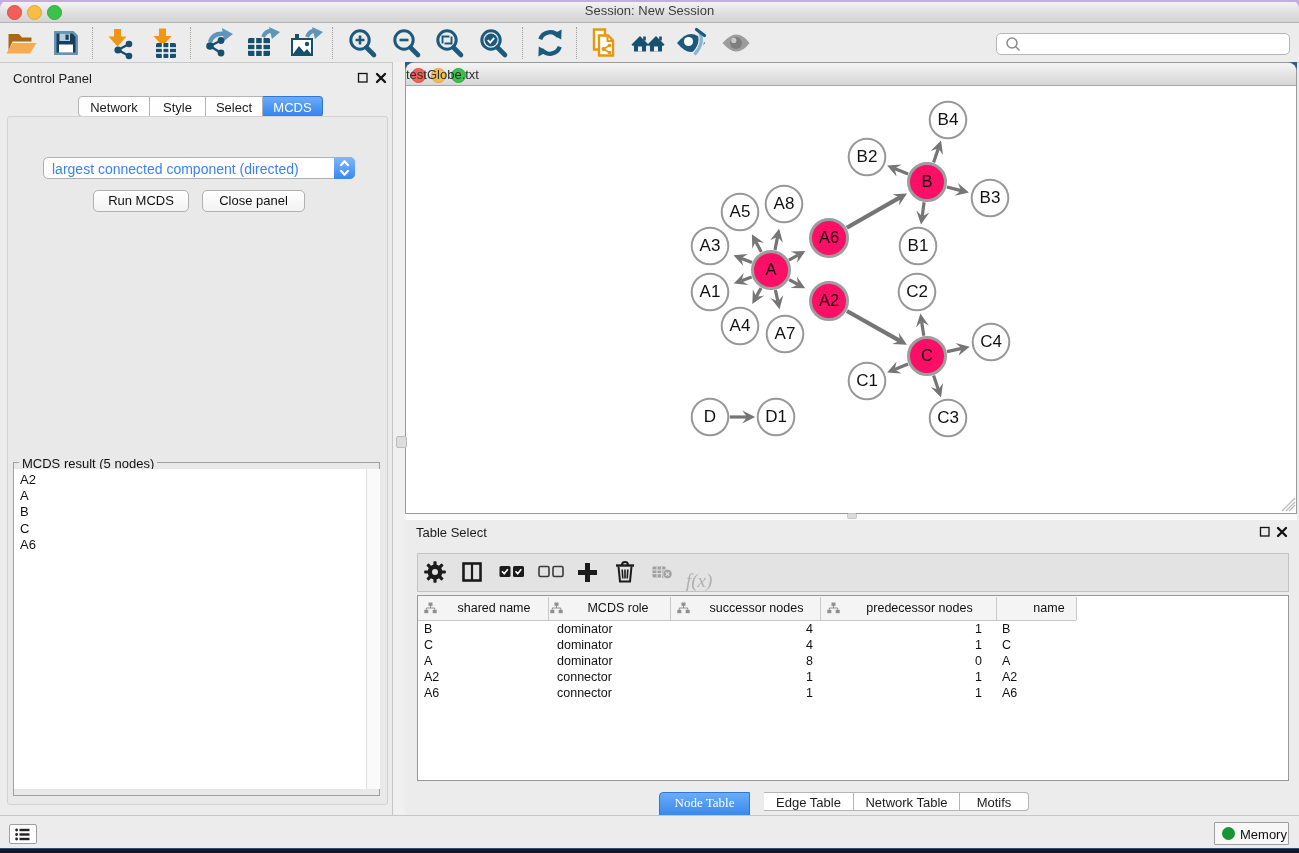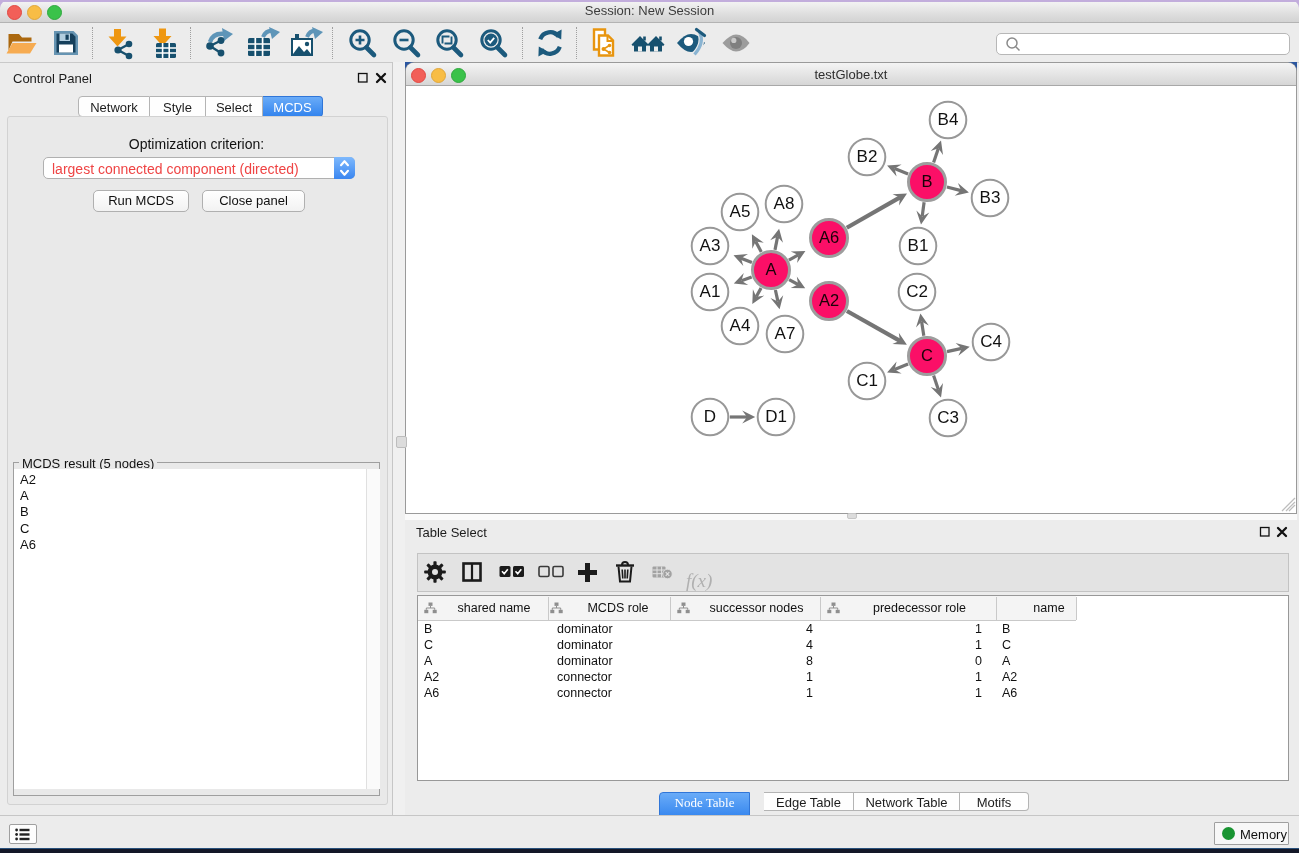--- a/index.html
+++ b/index.html
@@ -177,43 +177,42 @@
       <rect x="1.5" y="1.5" width="8.5" height="8.5" fill="none" stroke="#111" stroke-width="1.3"></rect>
     </svg>
   <svg class="abs" style="left:375px;top:72px;" width="12" height="12" viewBox="0 0 12 12">
       <path d="M2 2 L10 10 M10 2 L2 10" stroke="#111" stroke-width="2.3" stroke-linecap="round"></path>
     </svg>
   <div class="tab" style="left:78px;width:72px;border-radius:4px 0 0 4px;">Network</div>
   <div class="tab" style="left:150px;width:56px;border-left:none;">Style</div>
   <div class="tab" style="left:206px;width:57px;border-left:none;">Select</div>
   <div class="tab tabsel" style="left:263px;width:60px;border-left:none;border-radius:0 4px 4px 0;">MCDS</div>
   <div class="abs" id="cp-body"></div>
-  <div class="abs" style="left:0;top:136px;width:393px;text-align:center;font-size:14px;color:#111;">Optimization criterion:</div>
   <div class="abs" id="combo">
-      <span style="position:absolute;left:8px;top:3px;font-size:14px;color:#ef4444;">largest connected component (directed)</span>
+      <span style="position:absolute;left:8px;top:3px;font-size:14px;color:#3b82f6;">largest connected component (directed)</span>
     </div>
   <div class="abs" id="combo-btn"><svg width="21" height="22" viewBox="0 0 21 22">
         <path d="M7 8.2 L10.5 4.2 L14 8.2" fill="none" stroke="#fff" stroke-width="2.1" stroke-linecap="round" stroke-linejoin="round"></path>
         <path d="M7 13.8 L10.5 17.8 L14 13.8" fill="none" stroke="#fff" stroke-width="2.1" stroke-linecap="round" stroke-linejoin="round"></path>
       </svg></div>
   <div class="btn" style="left:93px;top:190px;width:96px;">Run MCDS</div>
   <div class="btn" style="left:202px;top:190px;width:103px;">Close panel</div>
   <div class="abs" id="fs"></div>
   <div class="abs" id="fs-legend">MCDS result (5 nodes)</div>
   <div class="abs" id="fs-list">A2<br>A<br>B<br>C<br>A6</div>
   <div class="abs" id="fs-scroll"></div>
 
   <div class="abs" style="left:405px;top:62px;width:892px;height:26px;background:#2b56a0;"></div>
 
   <div class="abs" style="left:406px;top:63px;width:890px;height:450px;background:#fff;border-radius:8px 8px 0 0;box-shadow:0 0 0 1px #9a9a9a;"></div>
   <div class="abs" style="left:406px;top:63px;width:890px;height:23px;background:linear-gradient(#f4f4f4,#d6d6d6);border-radius:8px 8px 0 0;border-bottom:1px solid #a8a8a8;box-sizing:border-box;"></div>
   <div class="tl" style="left:411px;top:68px;background:#f25f58;border:0.5px solid #e14942;"></div>
   <div class="tl" style="left:431px;top:68px;background:#f8bd45;border:0.5px solid #e0a63a;"></div>
   <div class="tl" style="left:451px;top:68px;background:#3ac24a;border:0.5px solid #2fa83e;"></div>
-  <div class="abs" style="left:406px;top:63px;width:890px;height:23px;text-align:center;line-height:23px;font-size:13px;color:#2e2e2e;">testGlobe.txt</div>
+  <div class="abs" style="left:406px;top:63px;width:890px;height:23px;line-height:23px;font-size:13px;color:#2e2e2e;">testGlobe.txt</div>
   <svg class="abs" style="left:406px;top:86px;" width="890" height="427" viewBox="406 86 890 427">
 <line x1="761.3" y1="251.9" x2="755.7" y2="241.4" stroke="#757575" stroke-width="3.2"></line>
       <polygon points="751.9,234.3 763.8,242.7 755.7,241.4 752.3,248.8" fill="#757575"></polygon>
 <line x1="775.0" y1="249.9" x2="777.6" y2="236.7" stroke="#757575" stroke-width="3.2"></line>
       <polygon points="779.1,228.8 783.0,242.8 777.6,236.7 770.2,240.3" fill="#757575"></polygon>
 <line x1="751.9" y1="262.5" x2="741.0" y2="258.2" stroke="#757575" stroke-width="3.2"></line>
       <polygon points="733.5,255.3 748.0,254.0 741.0,258.2 743.3,266.1" fill="#757575"></polygon>
 <line x1="751.7" y1="277.0" x2="741.4" y2="280.7" stroke="#757575" stroke-width="3.2"></line>
       <polygon points="733.8,283.4 743.8,272.9 741.4,280.7 748.2,285.1" fill="#757575"></polygon>
 <line x1="761.1" y1="287.9" x2="756.2" y2="296.8" stroke="#757575" stroke-width="3.2"></line>
@@ -386,21 +385,21 @@
       <g fill="#8f8f8f">
         <rect x="4.5" y="0.5" width="4" height="3.4"></rect>
         <rect x="0.3" y="7.8" width="4" height="3.4"></rect>
         <rect x="8.7" y="7.8" width="4" height="3.4"></rect>
       </g>
       <path d="M6.5 4 v2 M2.3 7.8 v-1.8 h8.4 v1.8" stroke="#8f8f8f" fill="none"></path>
     </svg>
   <div class="abs" style="left:440px;top:601px;width:108px;text-align:center;font-size:12.5px;color:#111;">shared name</div>
   <div class="abs" style="left:566px;top:601px;width:104px;text-align:center;font-size:12.5px;color:#111;">MCDS role</div>
   <div class="abs" style="left:693px;top:601px;width:127px;text-align:center;font-size:12.5px;color:#111;">successor nodes</div>
-  <div class="abs" style="left:843px;top:601px;width:153px;text-align:center;font-size:12.5px;color:#111;">predecessor role</div>
+  <div class="abs" style="left:843px;top:601px;width:153px;text-align:center;font-size:12.5px;color:#111;">predecessor nodes</div>
   <div class="abs" style="left:996px;top:601px;width:80px;text-align:center;font-size:12.5px;color:#111;padding-left:13px;">name</div>
   <div class="abs" style="left:548px;top:597px;width:1px;height:23px;background:#c9c9c9;"></div>
   <div class="abs" style="left:670px;top:597px;width:1px;height:23px;background:#c9c9c9;"></div>
   <div class="abs" style="left:820px;top:597px;width:1px;height:23px;background:#c9c9c9;"></div>
   <div class="abs" style="left:996px;top:597px;width:1px;height:23px;background:#c9c9c9;"></div>
   <div class="abs" style="left:1076px;top:597px;width:1px;height:23px;background:#c9c9c9;"></div>
 
   <div class="abs" style="left:424px;top:622px;font-size:12.5px;color:#111;">B</div>
 <div class="abs" style="left:557px;top:622px;font-size:12.5px;color:#111;">dominator</div>
 <div class="abs" style="left:743px;top:622px;width:70px;text-align:right;font-size:12.5px;color:#111;">4</div>

